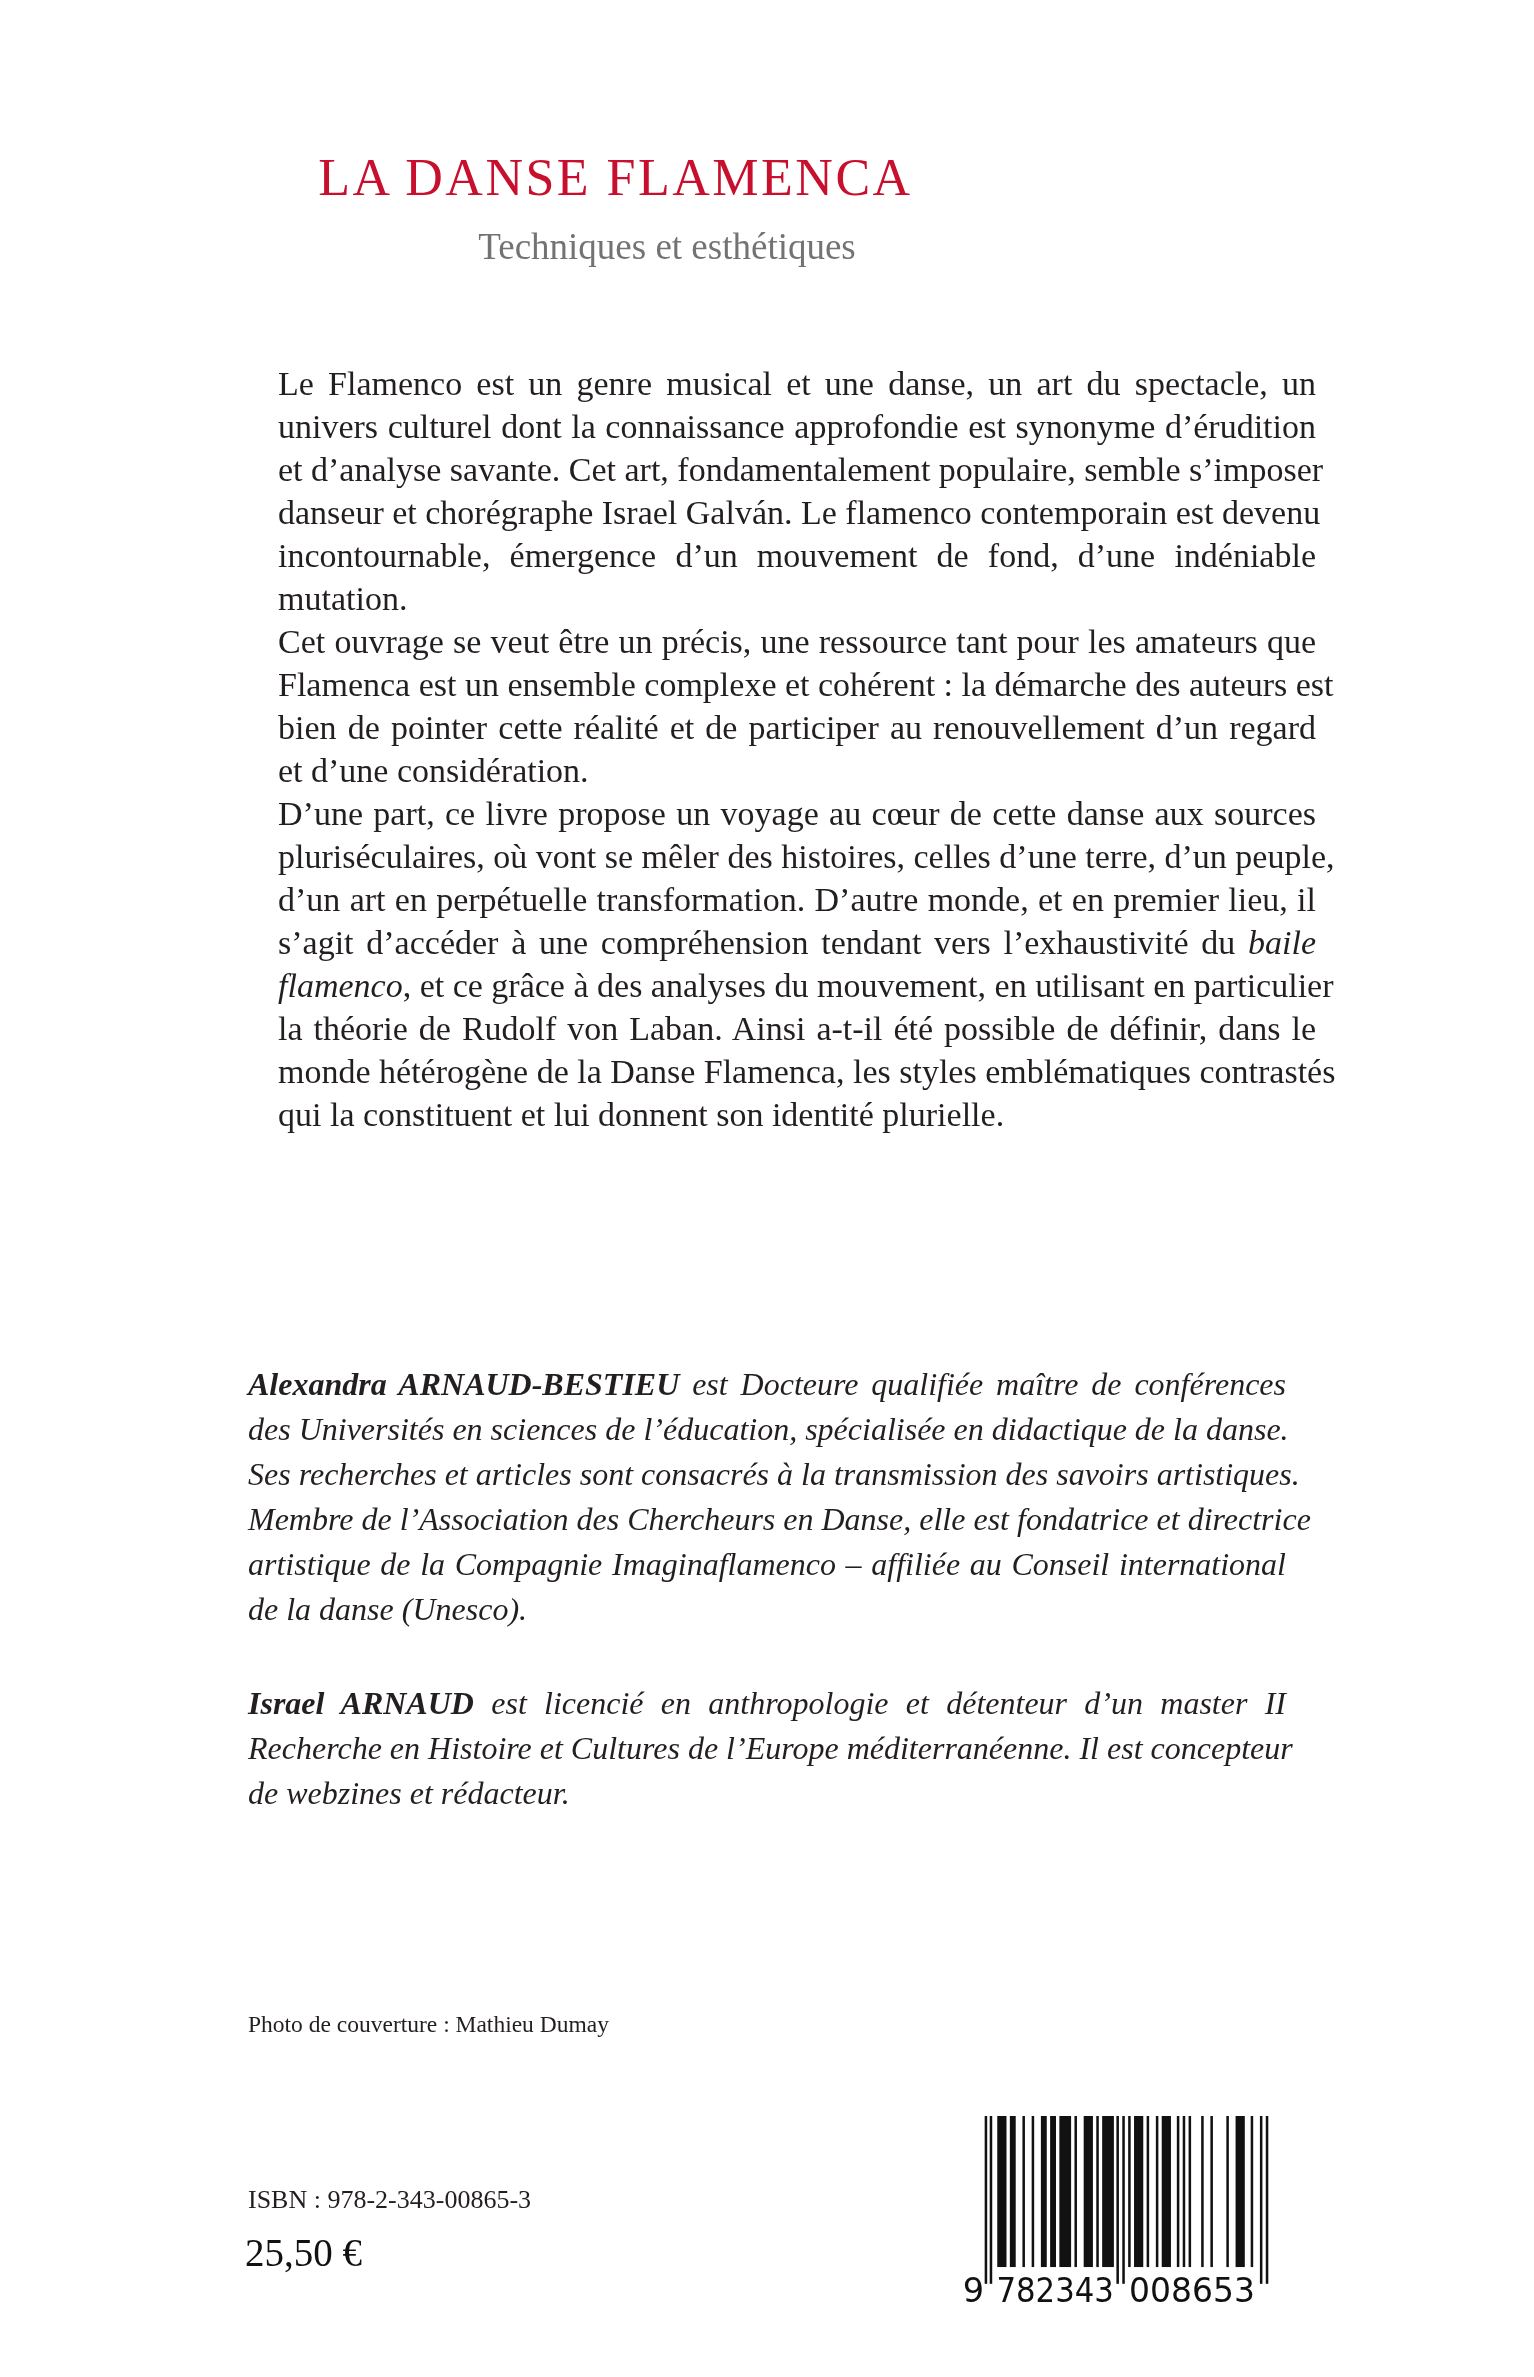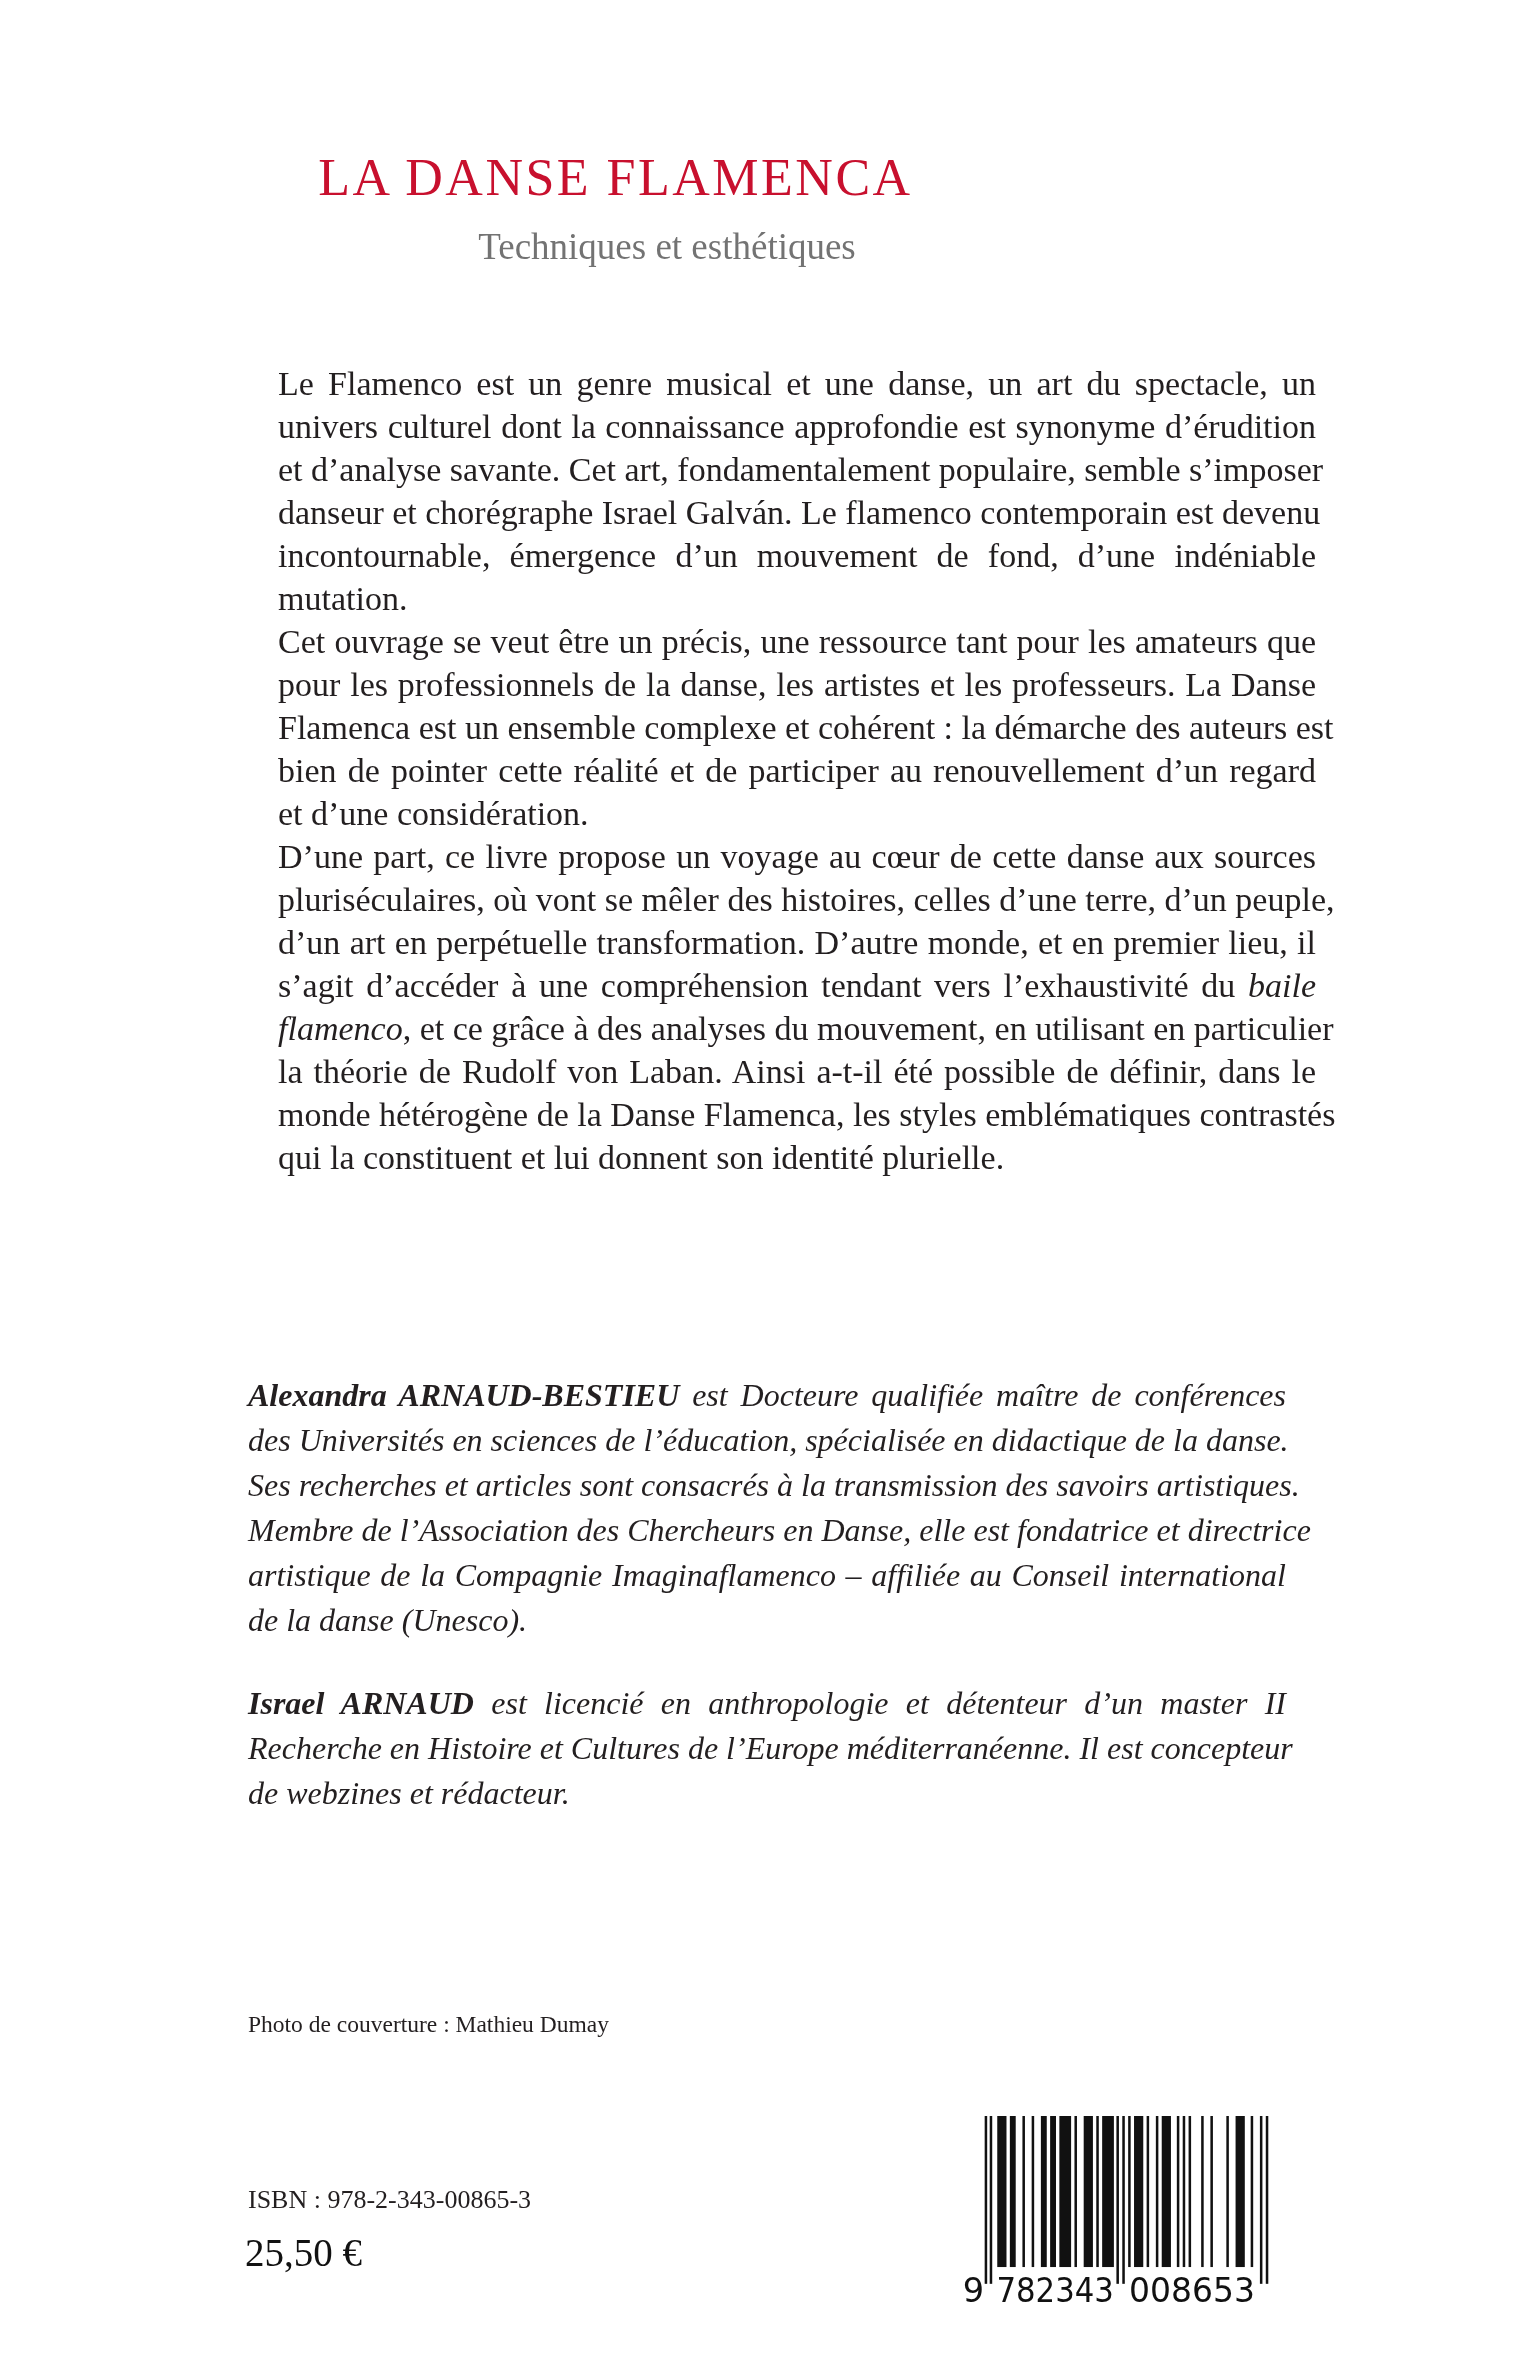--- a/index.html
+++ b/index.html
@@ -8,21 +8,21 @@
   .title { position: absolute; left: 0; width: 1231px; top: 148px; text-align: center;
            font-size: 52px; letter-spacing: 2.5px; color: #c8102e; line-height: 60px; }
   .subtitle { position: absolute; left: 0; width: 1334px; top: 223px; text-align: center;
               font-size: 37px; color: #737373; line-height: 47px; }
   .block { position: absolute; left: 248px; width: 1038px; }
   .line { display: block; white-space: nowrap; height: 43px; line-height: 43px;
           font-size: 34px; text-align: justify; text-align-last: justify; }
   .line.last { text-align-last: left; }
   .body-block { top: 362px; margin-left: 30px; }
   .bio-block .line { height: 45px; line-height: 45px; font-style: italic; font-size: 32px; }
-  .bio1 { top: 1362px; margin-top: 11px; }
+  .bio1 { top: 1362px; }
   .bio2 { top: 1681px; }
   .bold { font-weight: bold; }
   .credit { position: absolute; left: 248px; top: 2007px; font-size: 23.5px; line-height: 34px; }
   .isbn { position: absolute; left: 248px; top: 2183px; font-size: 26px; line-height: 34px; text-align: center; }
   .price { position: absolute; left: 245px; top: 2230px; font-size: 39px; line-height: 45px; color: #111; }
   .barcode { position: absolute; left: 961px; top: 2116px; width: 336px; height: 193px; }
   .barcode svg { display: block; }
   .bc-digits { font-family: "DejaVu Sans", sans-serif; font-size: 40px; fill: #111; }
 </style>
 </head>
@@ -32,21 +32,20 @@
 <div class="subtitle">Techniques et esthétiques</div>
 
 <div class="block body-block">
   <span class="line">Le Flamenco est un genre musical et une danse, un art du spectacle, un</span>
   <span class="line">univers culturel dont la connaissance approfondie est synonyme d’érudition</span>
   <span class="line">et d’analyse savante. Cet art, fondamentalement populaire, semble s’imposer</span>
   <span class="line">danseur et chorégraphe Israel Galván. Le flamenco contemporain est devenu</span>
   <span class="line">incontournable, émergence d’un mouvement de fond, d’une indéniable</span>
   <span class="line last">mutation.</span>
   <span class="line">Cet ouvrage se veut être un précis, une ressource tant pour les amateurs que</span>
-  <span class="line">pour les professionnels de la danse, les artistes et les professeurs. La Danse</span>
   <span class="line">Flamenca est un ensemble complexe et cohérent : la démarche des auteurs est</span>
   <span class="line">bien de pointer cette réalité et de participer au renouvellement d’un regard</span>
   <span class="line last">et d’une considération.</span>
   <span class="line">D’une part, ce livre propose un voyage au cœur de cette danse aux sources</span>
   <span class="line">pluriséculaires, où vont se mêler des histoires, celles d’une terre, d’un peuple,</span>
   <span class="line">d’un art en perpétuelle transformation. D’autre monde, et en premier lieu, il</span>
   <span class="line"><span>s’agit d’accéder à une compréhension tendant vers l’exhaustivité du</span> <i>baile</i></span>
   <span class="line"><i>flamenco</i><span>, et ce grâce à des analyses du mouvement, en utilisant en particulier</span></span>
   <span class="line">la théorie de Rudolf von Laban. Ainsi a-t-il été possible de définir, dans le</span>
   <span class="line">monde hétérogène de la Danse Flamenca, les styles emblématiques contrastés</span>

